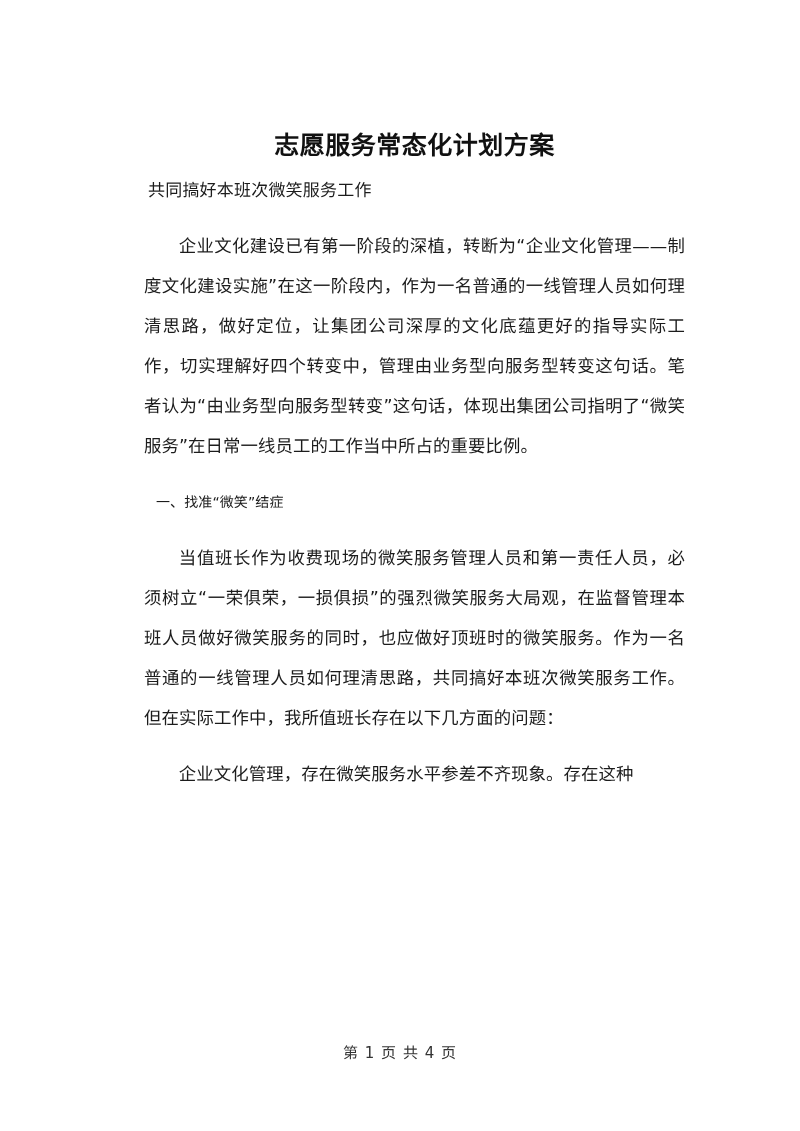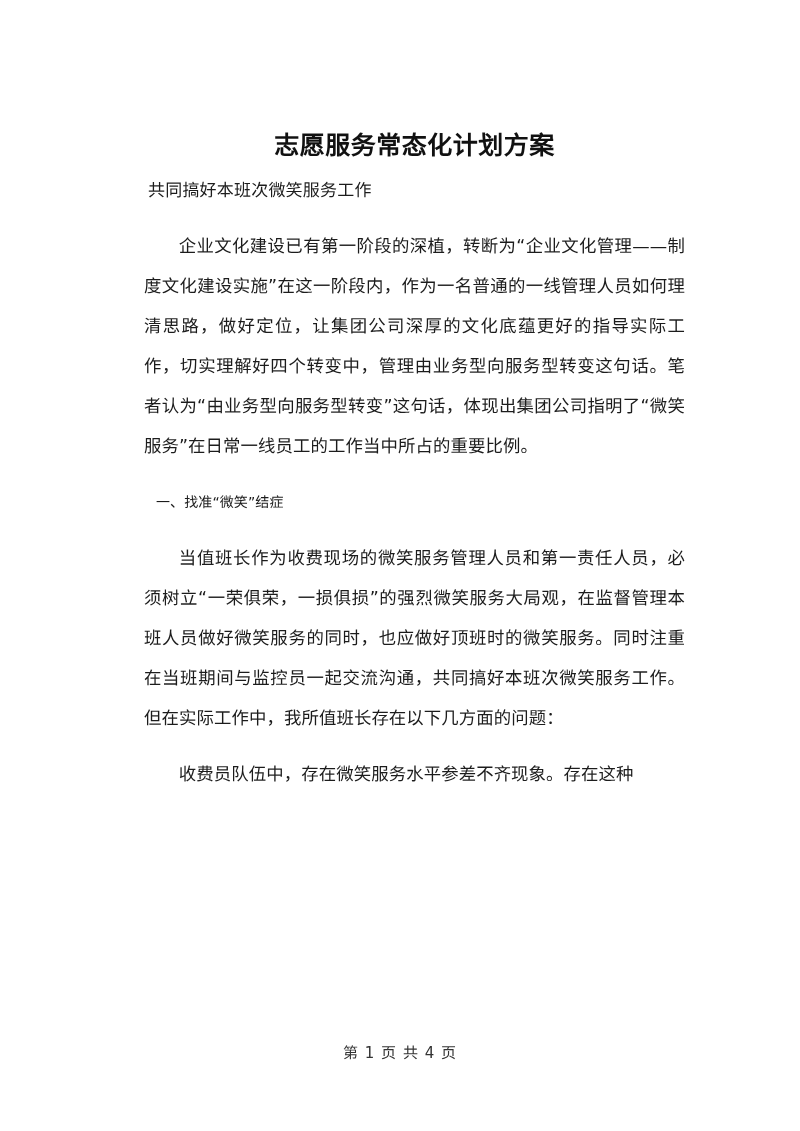--- a/index.html
+++ b/index.html
@@ -94,22 +94,22 @@
   <div class="content">
 
     <h1 class="doc-title">志愿服务常态化计划方案</h1>
 
     <p class="subtitle">共同搞好本班次微笑服务工作</p>
 
     <p class="para">企业文化建设已有第一阶段的深植，转断为“企业文化管理——制度文化建设实施”在这一阶段内，作为一名普通的一线管理人员如何理清思路，做好定位，让集团公司深厚的文化底蕴更好的指导实际工作，切实理解好四个转变中，管理由业务型向服务型转变这句话。笔者认为“由业务型向服务型转变”这句话，体现出集团公司指明了“微笑服务”在日常一线员工的工作当中所占的重要比例。</p>
 
     <p class="heading">一、找准“微笑”结症</p>
 
-    <p class="para">当值班长作为收费现场的微笑服务管理人员和第一责任人员，必须树立“一荣俱荣，一损俱损”的强烈微笑服务大局观，在监督管理本班人员做好微笑服务的同时，也应做好顶班时的微笑服务。同时注重在当班期间与监控员一起交流沟通，共同搞好本班次微笑服务工作。但在实际工作中，我所值班长存在以下几方面的问题：</p>
+    <p class="para">当值班长作为收费现场的微笑服务管理人员和第一责任人员，必须树立“一荣俱荣，一损俱损”的强烈微笑服务大局观，在监督管理本班人员做好微笑服务的同时，也应做好顶班时的微笑服务。作为一名普通的一线管理人员如何理清思路，共同搞好本班次微笑服务工作。但在实际工作中，我所值班长存在以下几方面的问题：</p>
 
 
-    <p class="para">收费员队伍中，存在微笑服务水平参差不齐现象。存在这种</p>
+    <p class="para">企业文化管理，存在微笑服务水平参差不齐现象。存在这种</p>
 
   </div>
 
   <div class="footer">第 1 页 共 4 页</div>
 
 </div>
 
 </body></html>

